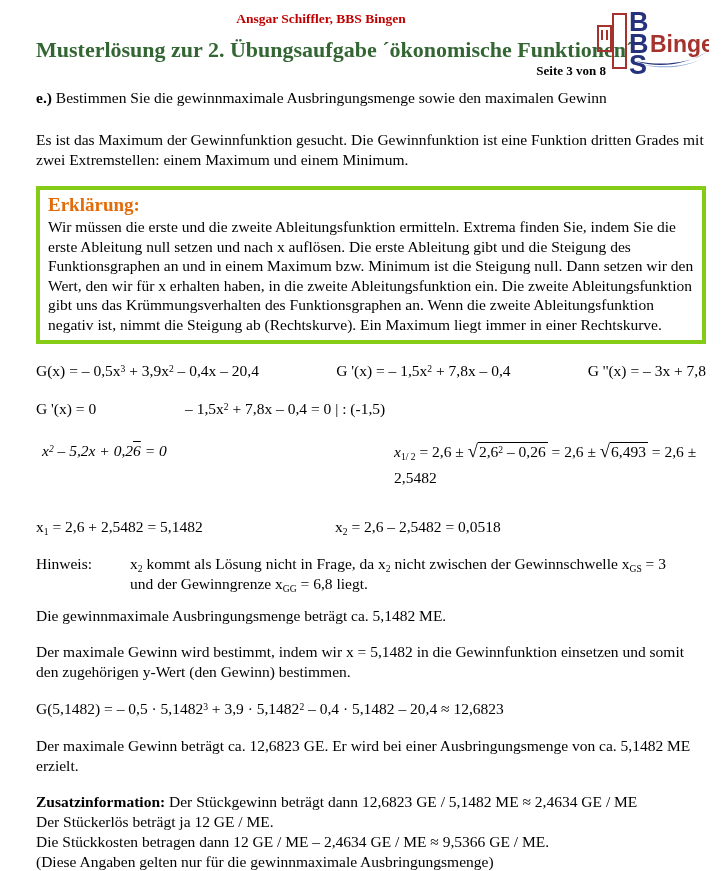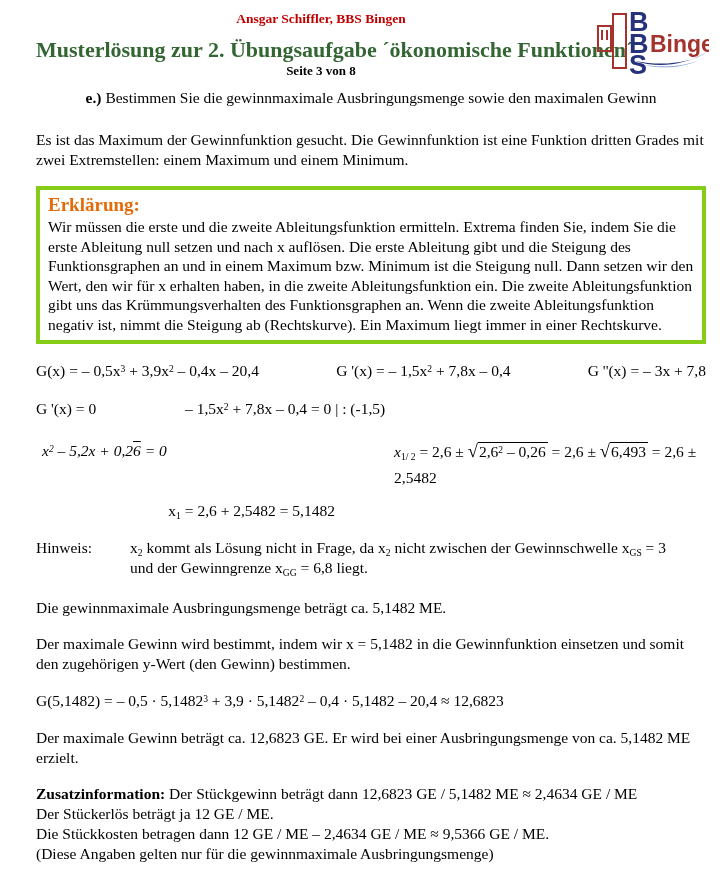--- a/index.html
+++ b/index.html
@@ -17,51 +17,51 @@
     text-align:center;margin-right:100px;
     font-size:13.5px;font-weight:bold;color:#C00000;
     line-height:17px;
   }
   .hdr-title{
     text-align:center;margin-right:100px;margin-top:11px;
     font-size:22px;font-weight:bold;color:#336633;
     line-height:24px;white-space:nowrap;
   }
   .hdr-page{
-    text-align:center;margin-right:100px;margin-top:0;
+    text-align:right;margin-right:100px;margin-top:0;
     font-size:13px;font-weight:bold;line-height:17px;
   }
   .logo{position:absolute;top:4px;right:18px;width:118px;height:72px;}
   .logo-b{font-family:"Liberation Sans",sans-serif;font-weight:bold;font-size:27px;fill:#26337C;}
   .logo-city{font-family:"Liberation Sans",sans-serif;font-weight:bold;font-size:23px;fill:#A5322D;}
   p,div{line-height:20px;}
-  .task{margin-top:9px;text-align:center;}
+  .task{margin-top:9px;}
   b.lead{font-weight:bold;}
   .intro{margin-top:22px;}
   .expl-box{
     margin-top:16px;
     border:4px solid #84cc16;
     padding:2px 8px 6px 8px;
     box-sizing:border-box;
   }
   .expl-heading{
     color:#E36C0A;font-weight:bold;font-size:19px;line-height:25px;
   }
   .expl-body{line-height:19.5px;}
   .frow{display:flex;}
   .f1{margin-top:16px;justify-content:space-between;line-height:22px;}
   .f2{margin-top:16px;line-height:22px;}
   .f2 .c1{width:149px;flex:0 0 149px;}
   .f3{margin-top:18px;line-height:26px;gap:34px;}
   .f3 .c1{width:324px;flex:0 0 324px;padding-left:6px;box-sizing:border-box;}
-  .f4{margin-top:10px;line-height:20px;text-align:right;}
+  .f4{margin-top:26px;line-height:20px;}
   .f4 .c1{width:299px;flex:0 0 299px;}
   .hinweis{margin-top:17px;display:flex;}
   .hinweis .lbl{flex:0 0 94px;}
-  .menge{margin-top:20px;}
+  .menge{margin-top:12px;}
   .bestimmung{margin-top:16px;}
   .gmax{margin-top:16px;line-height:22px;}
   .ergebnis{margin-top:16px;}
   .zusatz{margin-top:16px;}
   sup{font-size:0.62em;position:relative;top:-0.45em;vertical-align:baseline;line-height:0;}
   sub{font-size:0.62em;position:relative;top:0.28em;vertical-align:baseline;line-height:0;}
   .ovl{text-decoration:overline;}
   .sqrt{white-space:nowrap;}
   .rad{font-size:1.2em;}
   .vinc{border-top:1.4px solid #000;padding:0 2px 0 1px;}
@@ -115,20 +115,21 @@
     <span>– 1,5x<sup>2</sup> + 7,8x – 0,4  = 0 | : (-1,5)</span>
   </div>
 
   <div class="frow f3">
     <span class="c1"><i>x<sup>2</sup> – 5,2x + 0,2<span class="ovl">6</span> = 0</i></span>
     <span><i>x</i><sub>1/ 2</sub> = 2,6 ± <span class="sqrt"><span class="rad">√</span><span class="vinc">2,6<sup>2</sup> – 0,2<span class="ovl">6</span></span></span> = 2,6 ± <span class="sqrt"><span class="rad">√</span><span class="vinc">6,49<span class="ovl">3</span></span></span> = 2,6 ± 2,5482</span>
   </div>
 
   <div class="frow f4">
     <span class="c1">x<sub>1</sub> = 2,6 + 2,5482 = 5,1482</span>
+    <span>x<sub>2</sub> = 2,6 – 2,5482 = 0,0518</span>
   </div>
 
   <div class="hinweis">
     <span class="lbl">Hinweis:</span>
     <span>
       <div>x<sub>2</sub> kommt als Lösung nicht in Frage, da x<sub>2</sub> nicht zwischen der Gewinnschwelle x<sub>GS</sub> = 3</div>
       <div>und der Gewinngrenze x<sub>GG</sub> = 6,8 liegt.</div>
     </span>
   </div>
 

